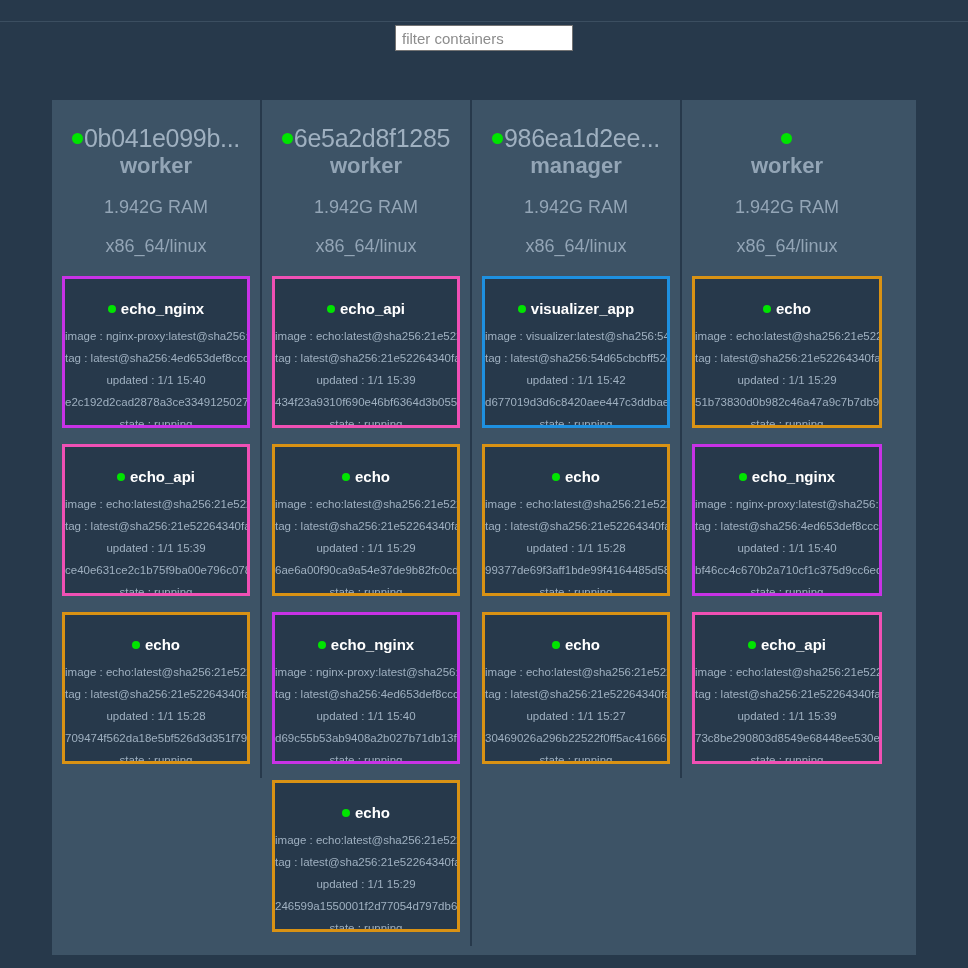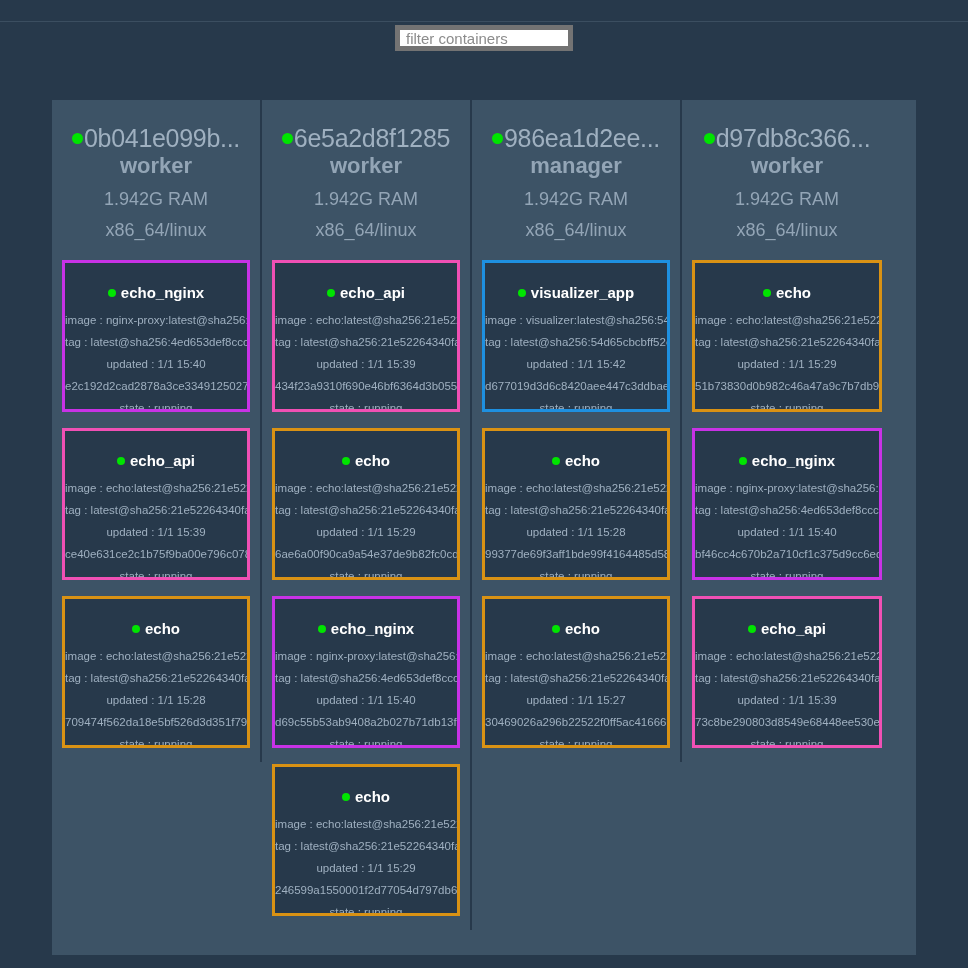--- a/index.html
+++ b/index.html
@@ -28,21 +28,21 @@
     top: 25px;
     left: 0;
     width: 968px;
     text-align: center;
   }
   #filter-input {
     width: 178px;
     height: 26px;
     box-sizing: border-box;
     background: #ffffff;
-    border: 5px solid #737373;
+    border: 1px solid #737373;
     border-radius: 0;
     font-family: "Liberation Sans", sans-serif;
     font-size: 15px;
     color: #222;
     padding: 2px 6px;
     outline: none;
   }
   #filter-input::placeholder {
     color: #8c8c8c;
     opacity: 1;
@@ -100,21 +100,21 @@
     top: -2px;
   }
   .node-role {
     font-size: 22px;
     font-weight: bold;
     color: #93a5b6;
   }
   .node-mem, .node-arch {
     font-size: 18px;
     color: #93a5b6;
-    margin-top: 10px;
+    margin-top: 18px;
   }
 
   .containers {
     margin-top: 19px;
     padding: 0 10px;
   }
 
   .container-card {
     position: relative;
     height: 152px;
@@ -271,21 +271,21 @@
             <div class="c-line first">image : echo:latest@sha256:21e522</div>
             <div class="c-line">tag : latest@sha256:21e52264340fa1</div>
             <div class="c-line">updated : 1/1 15:27</div>
             <div class="c-line">30469026a296b22522f0ff5ac41666b</div>
             <div class="c-line">state : running</div>
           </div>
         </div>
       </div>
       <div class="node">
         <div class="node-header">
-          <div class="node-id"><span class="dot" style="background: rgb(0, 228, 0);"></span><span>d97db8c366...</span></div>
+          <div class="node-id"><span class="dot" style="background: rgb(0, 228, 0);"></span></div>
           <div class="node-role">worker</div>
           <div class="node-mem">1.942G RAM</div>
           <div class="node-arch">x86_64/linux</div>
         </div>
         <div class="containers">
           <div class="container-card" style="border-color: rgb(217, 146, 20);">
             <div class="c-name"><span class="dot" style="background: rgb(0, 228, 0);"></span><span>echo</span></div>
             <div class="c-line first">image : echo:latest@sha256:21e522</div>
             <div class="c-line">tag : latest@sha256:21e52264340fa1</div>
             <div class="c-line">updated : 1/1 15:29</div>

